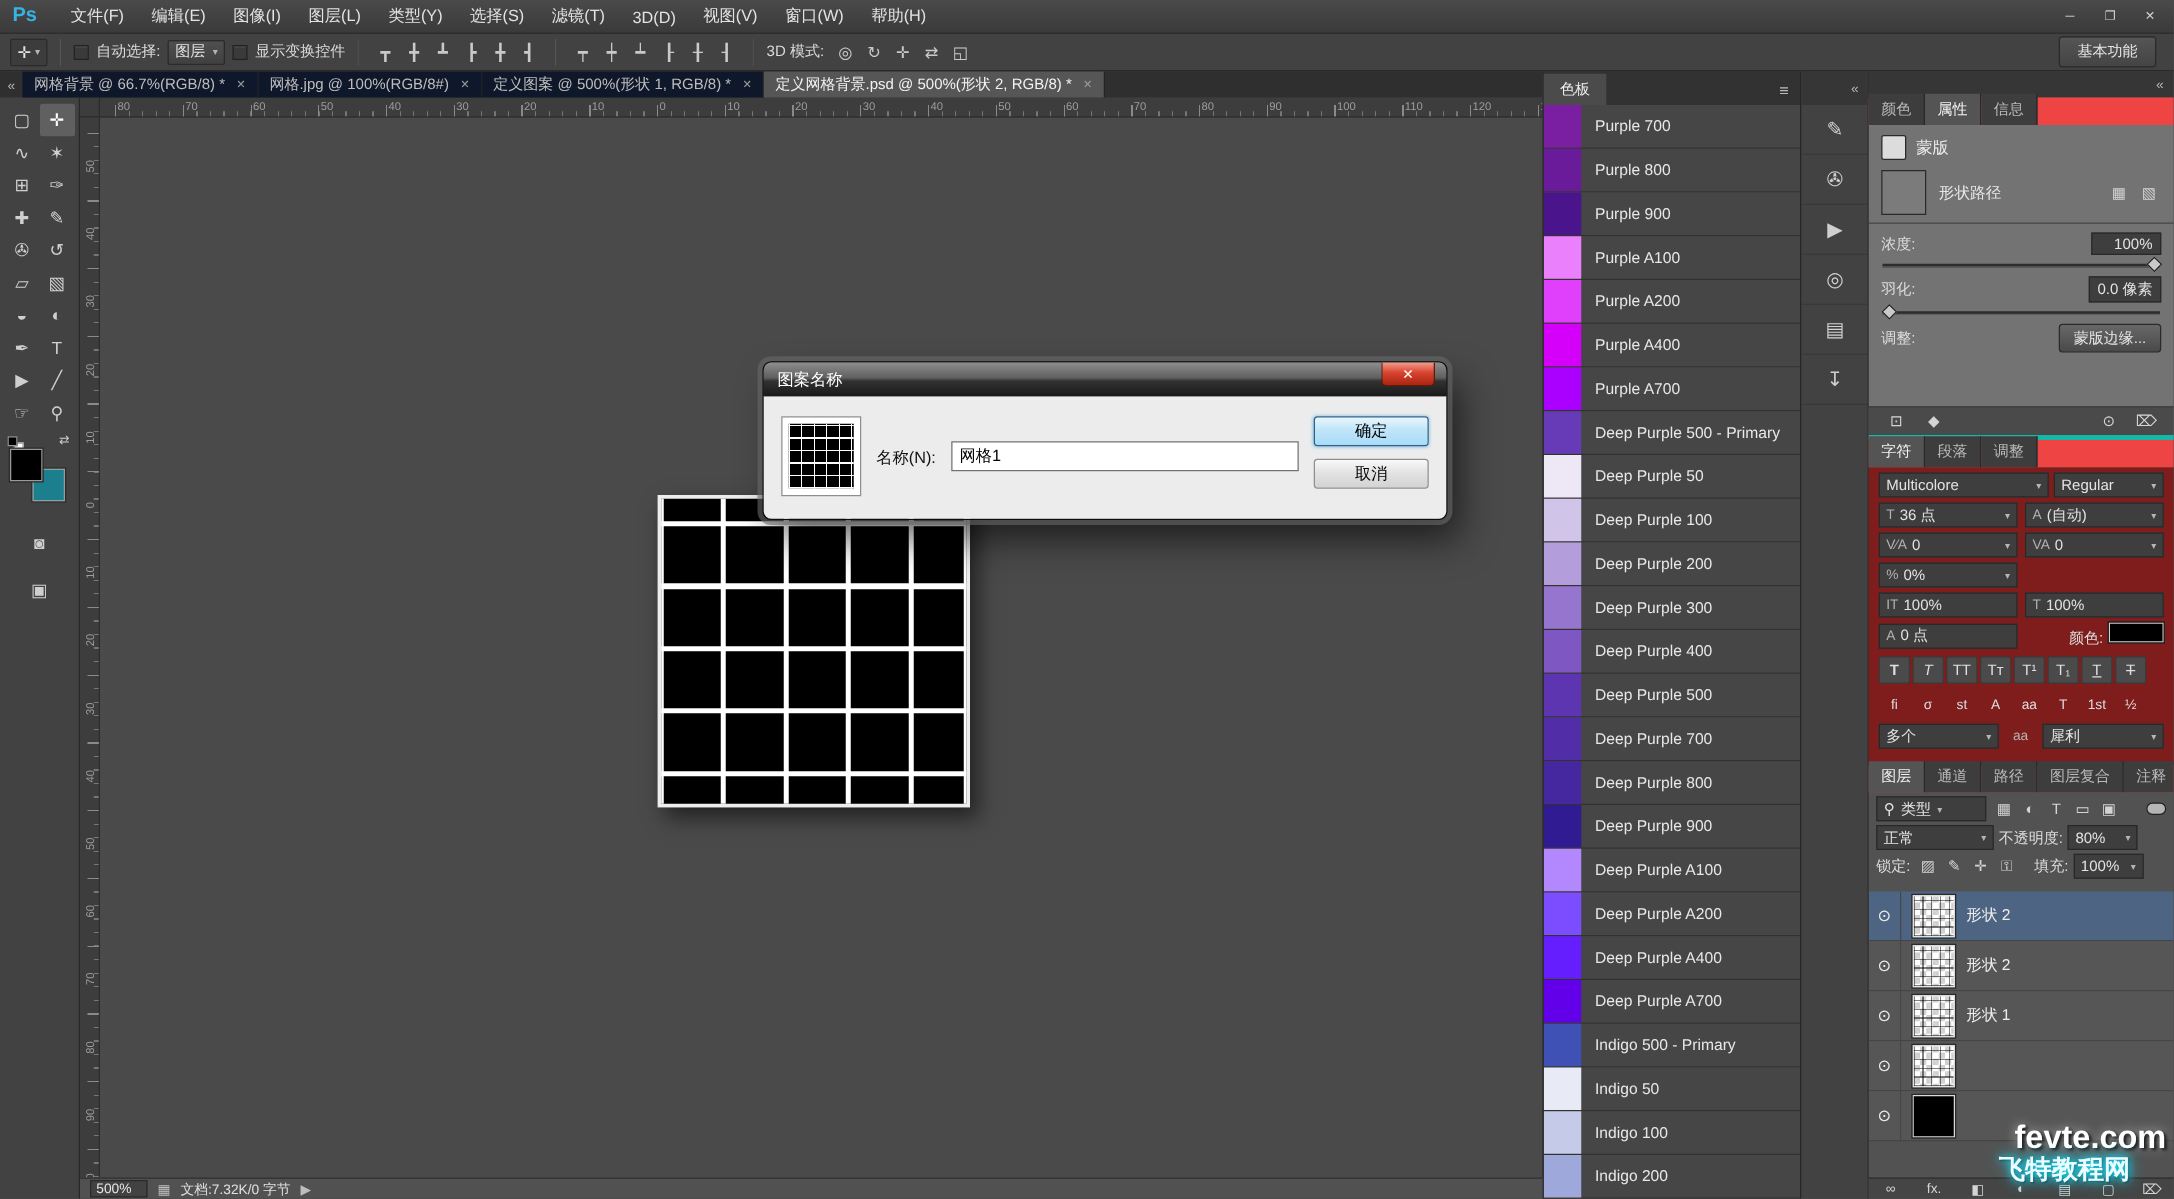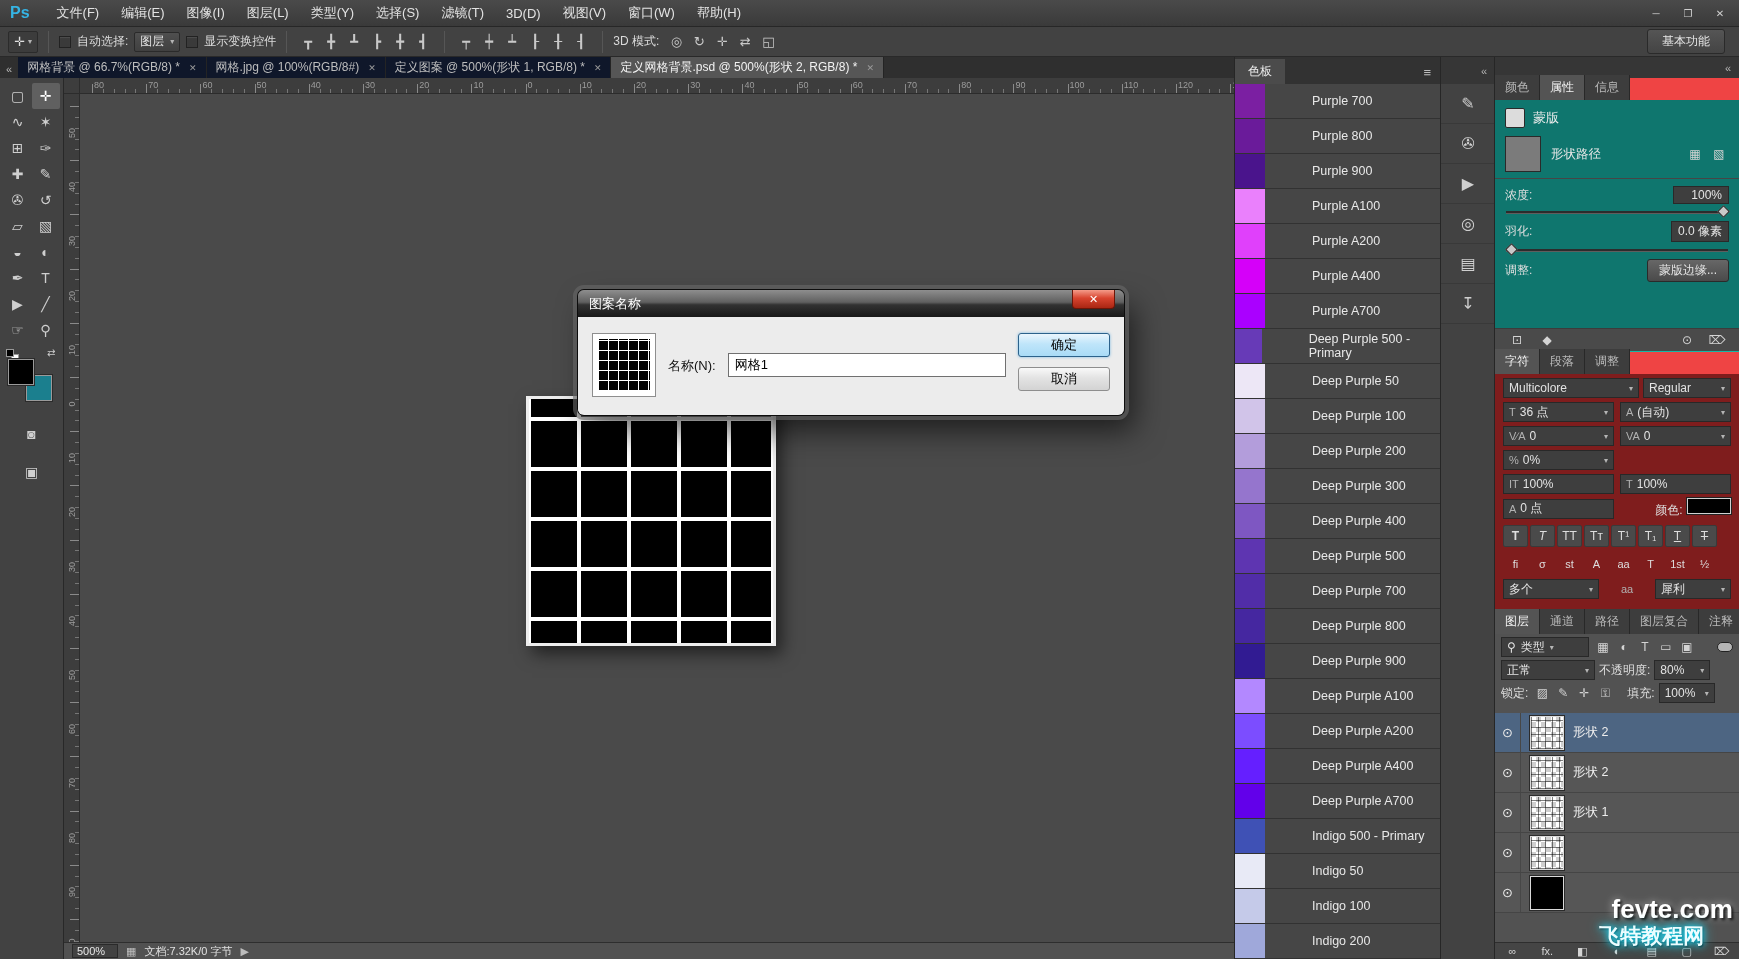--- a/index.html
+++ b/index.html
@@ -83,21 +83,21 @@
     background-position:-2px 0,0 -22px; }
 
   
   .statusbar { position:absolute; left:64px; top:942px; width:1170px; height:17px; background:#515151;
     border-top:1px solid #2e2e2e; display:flex; align-items:center; gap:8px; padding:0 8px; font-size:11px; color:#e0e0e0; z-index:17; }
   .zoom-box { background:#424242; border:1px solid #2a2a2a; min-width:46px; height:14px; font-size:11px;
     display:flex; align-items:center; padding:0 4px; color:#e6e6e6; }
   .status-ic { font-size:11px; color:#bdbdbd; }
 
   
-  .dialog { position:absolute; left:578px; top:290px; width:546px; z-index:500; border-radius:6px;
+  .dialog { position:absolute; left:611px; top:290px; width:546px; z-index:500; border-radius:6px;
     box-shadow:0 0 0 1px #0d0d0d, 0 0 0 5px rgba(105,105,105,.6), 10px 16px 30px rgba(0,0,0,.6); }
   .dlg-title { height:27px; background:linear-gradient(#8e8e8e,#606060 45%,#323232 55%,#191919);
     border-radius:6px 6px 0 0; display:flex; align-items:center; color:#fff; font-size:13px; padding-left:11px; position:relative; }
   .dlg-close { position:absolute; right:9px; top:0; width:43px; height:19px;
     background:linear-gradient(#f49c8a,#d8442f 45%,#a92613); border:1px solid #6d1507; border-top:none;
     border-radius:0 0 4px 4px; color:#fff; font-size:11px; display:flex; align-items:center; justify-content:center; }
   .dlg-body { background:#ececec; border-radius:0 0 6px 6px; padding:16px 14px 18px; display:flex; gap:12px; align-items:flex-start; }
   .dlg-thumb { width:64px; height:64px; background:#fff; border:1px solid #8e8e8e; display:flex; align-items:center; justify-content:center; }
   .dlg-thumb i { display:block; width:52px; height:52px; background-color:#000;
     background-image:repeating-linear-gradient(90deg,#fff 0 1px,transparent 1px 10px),
@@ -109,37 +109,37 @@
   .btn { height:24px; border-radius:3px; font-size:13px; color:#000; display:flex; align-items:center; justify-content:center;
     border:1px solid #8e8e8e; background:linear-gradient(#f9f9f9,#e3e3e3 45%,#d3d3d3); }
   .btn.default { border:1px solid #2c628b; background:linear-gradient(#eaf6fd,#bfe5fa 45%,#a9dbf6); box-shadow:0 0 3px #7ab8e0; }
 
   
   .swatches { position:absolute; left:1234px; top:57px; width:206px; height:902px; background:#3f3f3f; border-left:1px solid #262626; z-index:16; }
   .sw-hdr { height:27px; background:#323232; display:flex; align-items:flex-end; }
   .sw-tab { background:#4b4b4b; padding:4px 13px; font-size:12px; color:#ececec; }
   .sw-menu { margin-left:auto; color:#bdbdbd; padding:0 9px 4px; font-size:13px; }
   #sw-list { position:absolute; top:27px; left:0; right:0; bottom:0; overflow:hidden; }
-  .sw-row { height:35px; display:flex; align-items:stretch; border-bottom:1px solid #323232; background:#464646;gap:36px; }
+  .sw-row { height:35px; display:flex; align-items:stretch; border-bottom:1px solid #323232; background:#464646; }
   .sw-chip { width:30px; }
   .sw-name { font-size:12.5px; color:#e8e8e8; display:flex; align-items:center; padding-left:11px; }
 
   
   .dock { position:absolute; left:1440px; top:57px; width:54px; height:902px; background:#424242; border-left:1px solid #262626; z-index:16; }
   .dock-hdr { height:27px; background:#363636; color:#b5b5b5; font-size:11px; display:flex; align-items:center; justify-content:flex-end; padding-right:7px; }
   .dock-icon { width:54px; height:40px; display:flex; align-items:center; justify-content:center; color:#cfcfcf; font-size:16px; border-bottom:1px solid #393939; }
 
   
   .right-stack { position:absolute; left:1494px; top:57px; width:245px; height:902px; background:#4f4f4f; border-left:1px solid #262626; z-index:16; }
   .rs-minihdr { height:21px; background:#363636; display:flex; align-items:center; justify-content:flex-end; padding-right:8px; color:#b5b5b5; font-size:11px; }
   .ptabs { height:22px; background:#ef4444; display:flex; align-items:flex-end; }
   .ptab { padding:4px 10px; font-size:12px; color:#b9b9b9; background:#3d3d3d; border-right:1px solid #282828; white-space:nowrap; }
   .ptab.active { background:#545454; color:#f2f2f2; }
 
-  .rs-mask { position:absolute; top:43px; left:0; right:0; height:252px; background:#0f766e; border-bottom:1px solid #14b8a6; }
+  .rs-mask { position:absolute; top:43px; left:0; right:0; height:252px; background:#737373; border-bottom:4px solid #14b8a6; }
   .mk-title { display:flex; align-items:center; gap:8px; padding:8px 10px 6px; font-size:13px; color:#ececec; }
   .mk-bigicon { width:20px; height:20px; background:#dcdcdc; border:1px solid #2a2a2a; border-radius:2px; }
   .mk-target { display:flex; align-items:center; gap:10px; padding:2px 10px 6px; border-bottom:1px solid #464646; }
   .mk-thumb { width:36px; height:36px; background:#7b7b7b; border:1px solid #2a2a2a; }
   .mk-tname { font-size:12.5px; color:#e6e6e6; flex:1; }
   #mask-row-icons { display:flex; gap:4px; }
   .mini-btn { min-width:20px; height:18px; display:inline-flex; align-items:center; justify-content:center; color:#d4d4d4; font-size:12px; }
   .mk-lr { display:flex; justify-content:space-between; align-items:center; padding:7px 10px 0; font-size:12px; color:#dedede; }
   .valbox { background:#3e3e3e; border:1px solid #292929; padding:1px 6px; min-width:56px; text-align:right; font-size:12px; color:#e4e4e4; }
   .slider { position:relative; height:3px; background:#2c2c2c; border-bottom:1px solid #5e5e5e; margin:7px 11px 0; }
@@ -605,21 +605,21 @@
           <div class="tbtn ot">T</div>
           <div class="tbtn ot">1st</div>
           <div class="tbtn ot">½</div>
         </div>
       <div class="ch-row">
         <span class="ch-field" style="width:96px">
           <span class="ch-val">多个</span>
           <span class="arr">▾</span>
         </span>
         <span class="ch-ic">aa</span>
-        <span class="ch-field" style="width:76px">
+        <span class="ch-field" style="width:97px">
           <span class="ch-val">犀利</span>
           <span class="arr">▾</span>
         </span>
       </div>
     </div>
 
     <div class="ptabs rs-tabs3" id="layers-tabs">
         <div class="ptab active">图层</div>
         <div class="ptab">通道</div>
         <div class="ptab">路径</div>

